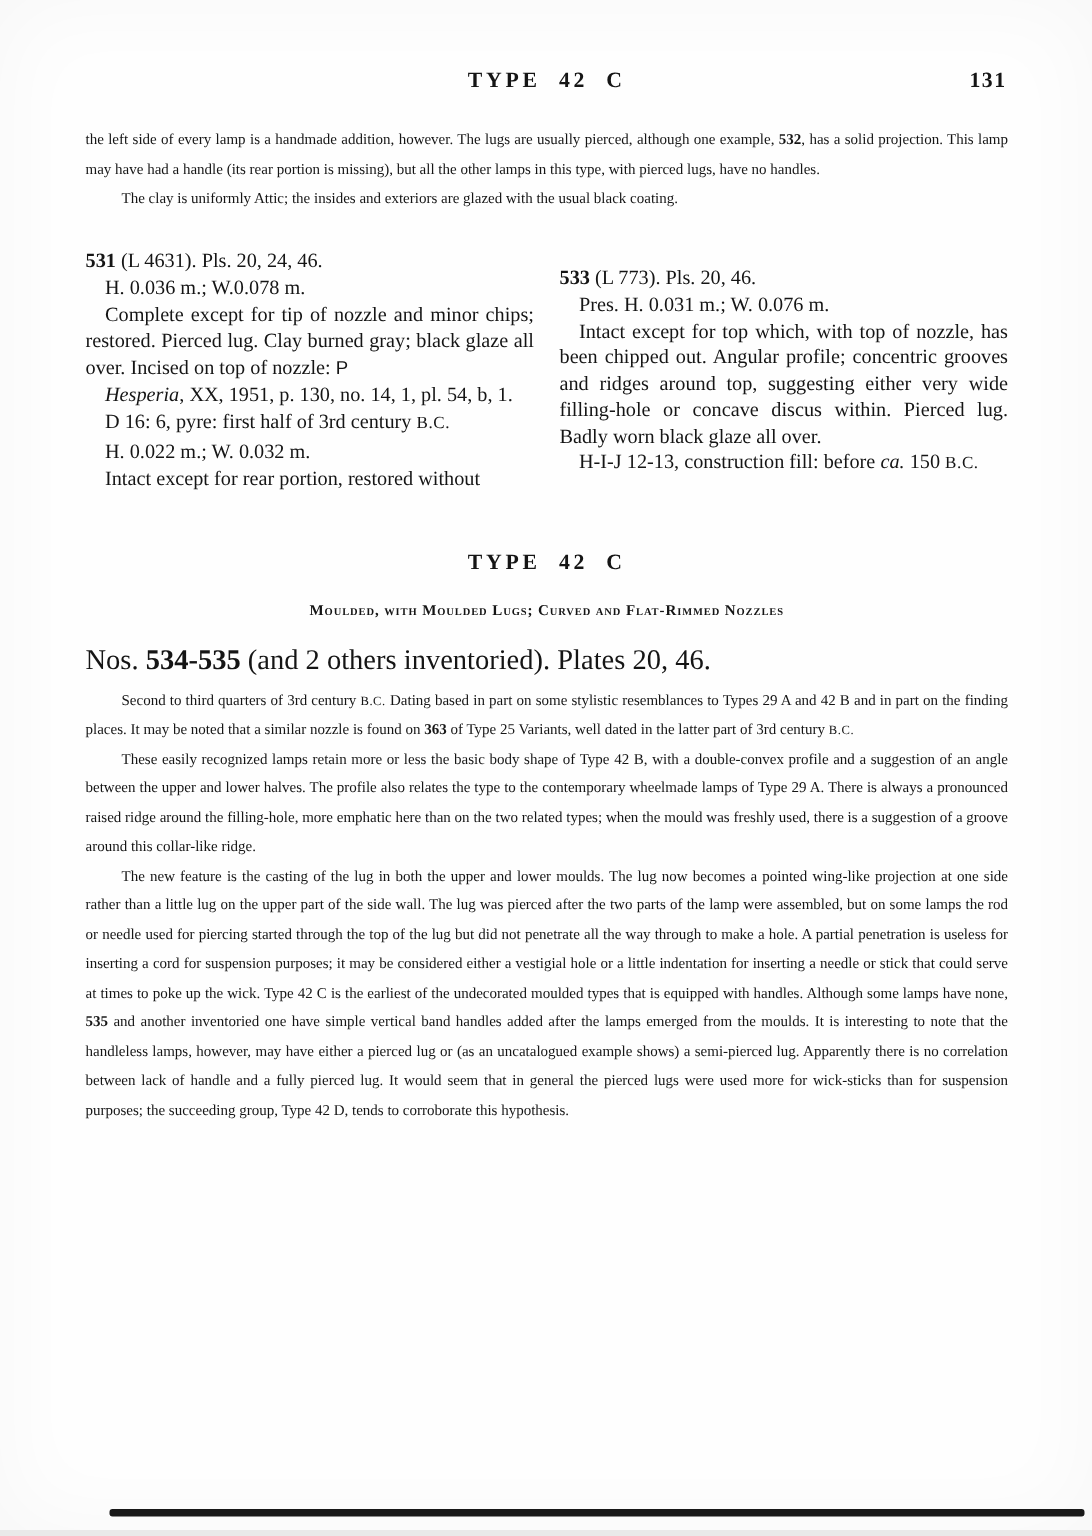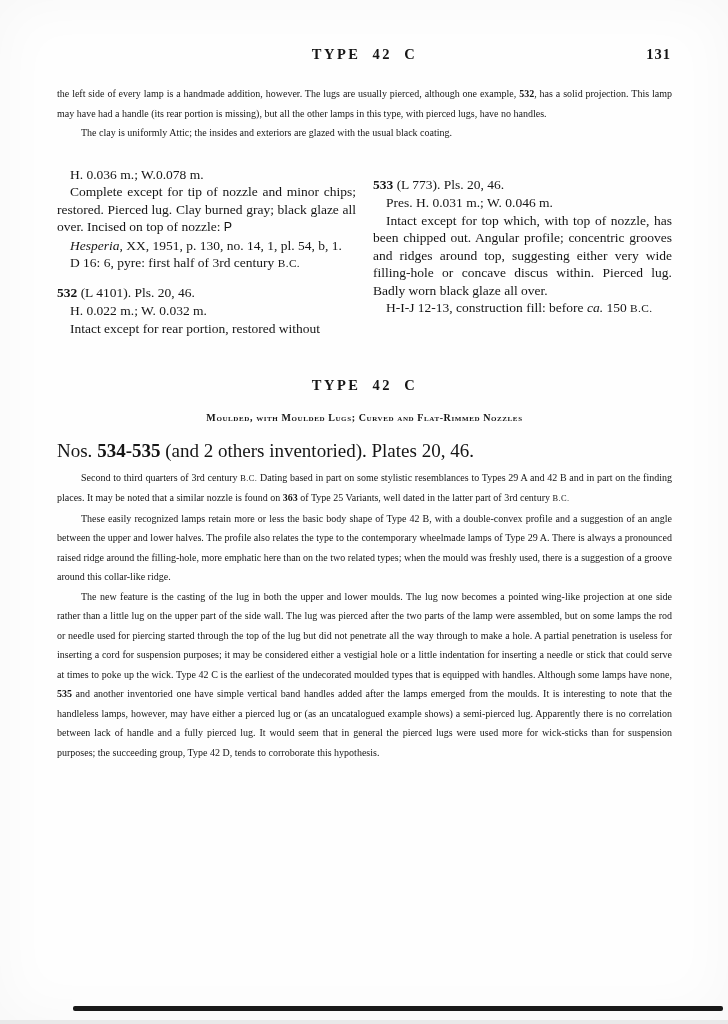--- a/index.html
+++ b/index.html
@@ -52,31 +52,31 @@
     <span class="rh-page">131</span>
   </div>
 
   <div>
     <p class="body-para no-indent"><span>the left side of every lamp is a handmade addition, however.  The lugs are usually pierced, although one example, </span><span class="b">532</span><span>, has a solid projection.  This lamp may have had a handle (its rear portion is missing), but all the other lamps in this type, with pierced lugs, have no handles.</span></p>
     <p class="body-para"><span>The clay is uniformly Attic; the insides and exteriors are glazed with the usual black coating.</span></p>
   </div>
 
   <div class="catalog">
     <div class="col">
+      <p class="cat head"><span class="b">531</span><span> (L 4631).  Pls. 20, 24, 46.</span></p>
       <p class="cat dims"><span>H. 0.036 m.; W.0.078 m.</span></p>
       <p class="cat"><span>Complete except for tip of nozzle and minor chips; restored.  Pierced lug.  Clay burned gray; black glaze all over.  Incised on top of nozzle:  </span><span class="sans">P</span></p>
       <p class="cat"><span class="i">Hesperia</span><span>, XX, 1951, p. 130, no. 14, 1, pl. 54, b, 1.</span></p>
       <p class="cat"><span>D 16: 6, pyre:  first half of 3rd century </span><span class="sc">B.C.</span></p>
-      <p class="cat head gap"><span class="b">532</span><span> (L 4101).  Pls. 20, 46.</span></p>
       <p class="cat dims"><span>H. 0.022 m.; W. 0.032 m.</span></p>
       <p class="cat"><span>Intact except for rear portion, restored without</span></p>
     </div>
     <div class="col">
       <p class="cat head gap"><span class="b">533</span><span> (L 773).  Pls. 20, 46.</span></p>
-      <p class="cat dims"><span>Pres. H. 0.031 m.; W. 0.046 m.</span></p>
+      <p class="cat dims"><span>Pres. H. 0.031 m.; W. 0.076 m.</span></p>
       <p class="cat"><span>Intact except for top which, with top of nozzle, has been chipped out.  Angular profile; concentric grooves and ridges around top, suggesting either very wide filling-hole or concave discus within.  Pierced lug.  Badly worn black glaze all over.</span></p>
       <p class="cat"><span>H-I-J 12-13, construction fill:  before </span><span class="i">ca.</span><span> 150 </span><span class="sc">B.C.</span></p>
     </div>
   </div>
 
   <h2 class="section-title">TYPE 42 C</h2>
   <h3 class="section-subtitle">Moulded, with Moulded Lugs; Curved and Flat-Rimmed Nozzles</h3>
 
   <p class="nos-line"><span>Nos. </span><span class="b">534-535</span><span> (and 2 others inventoried).  Plates 20, 46.</span></p>
 

